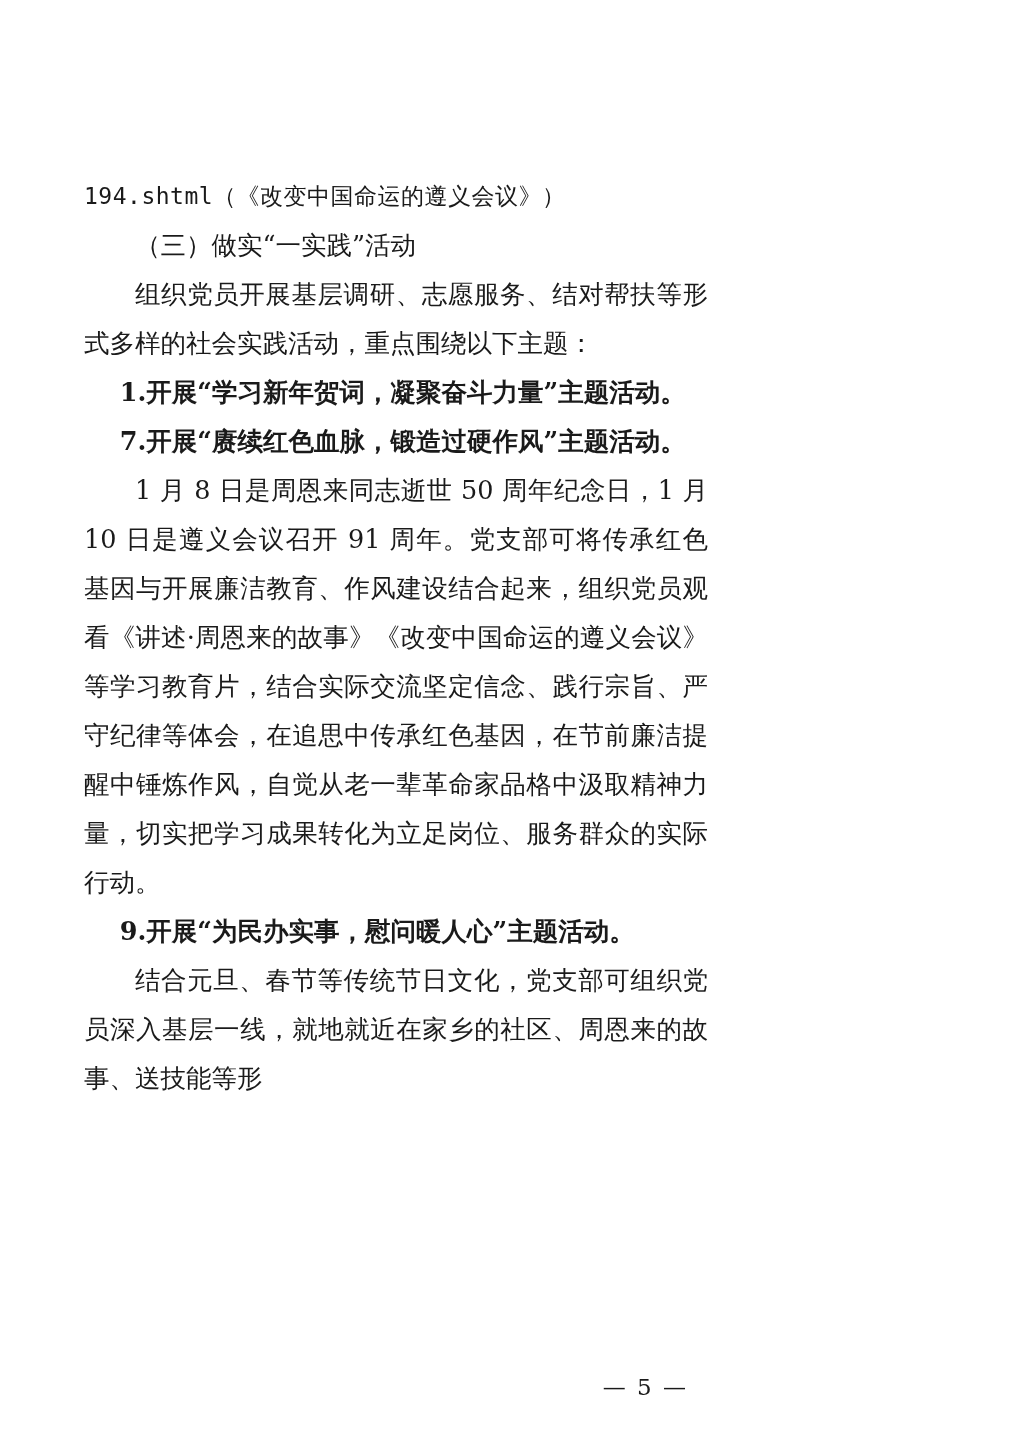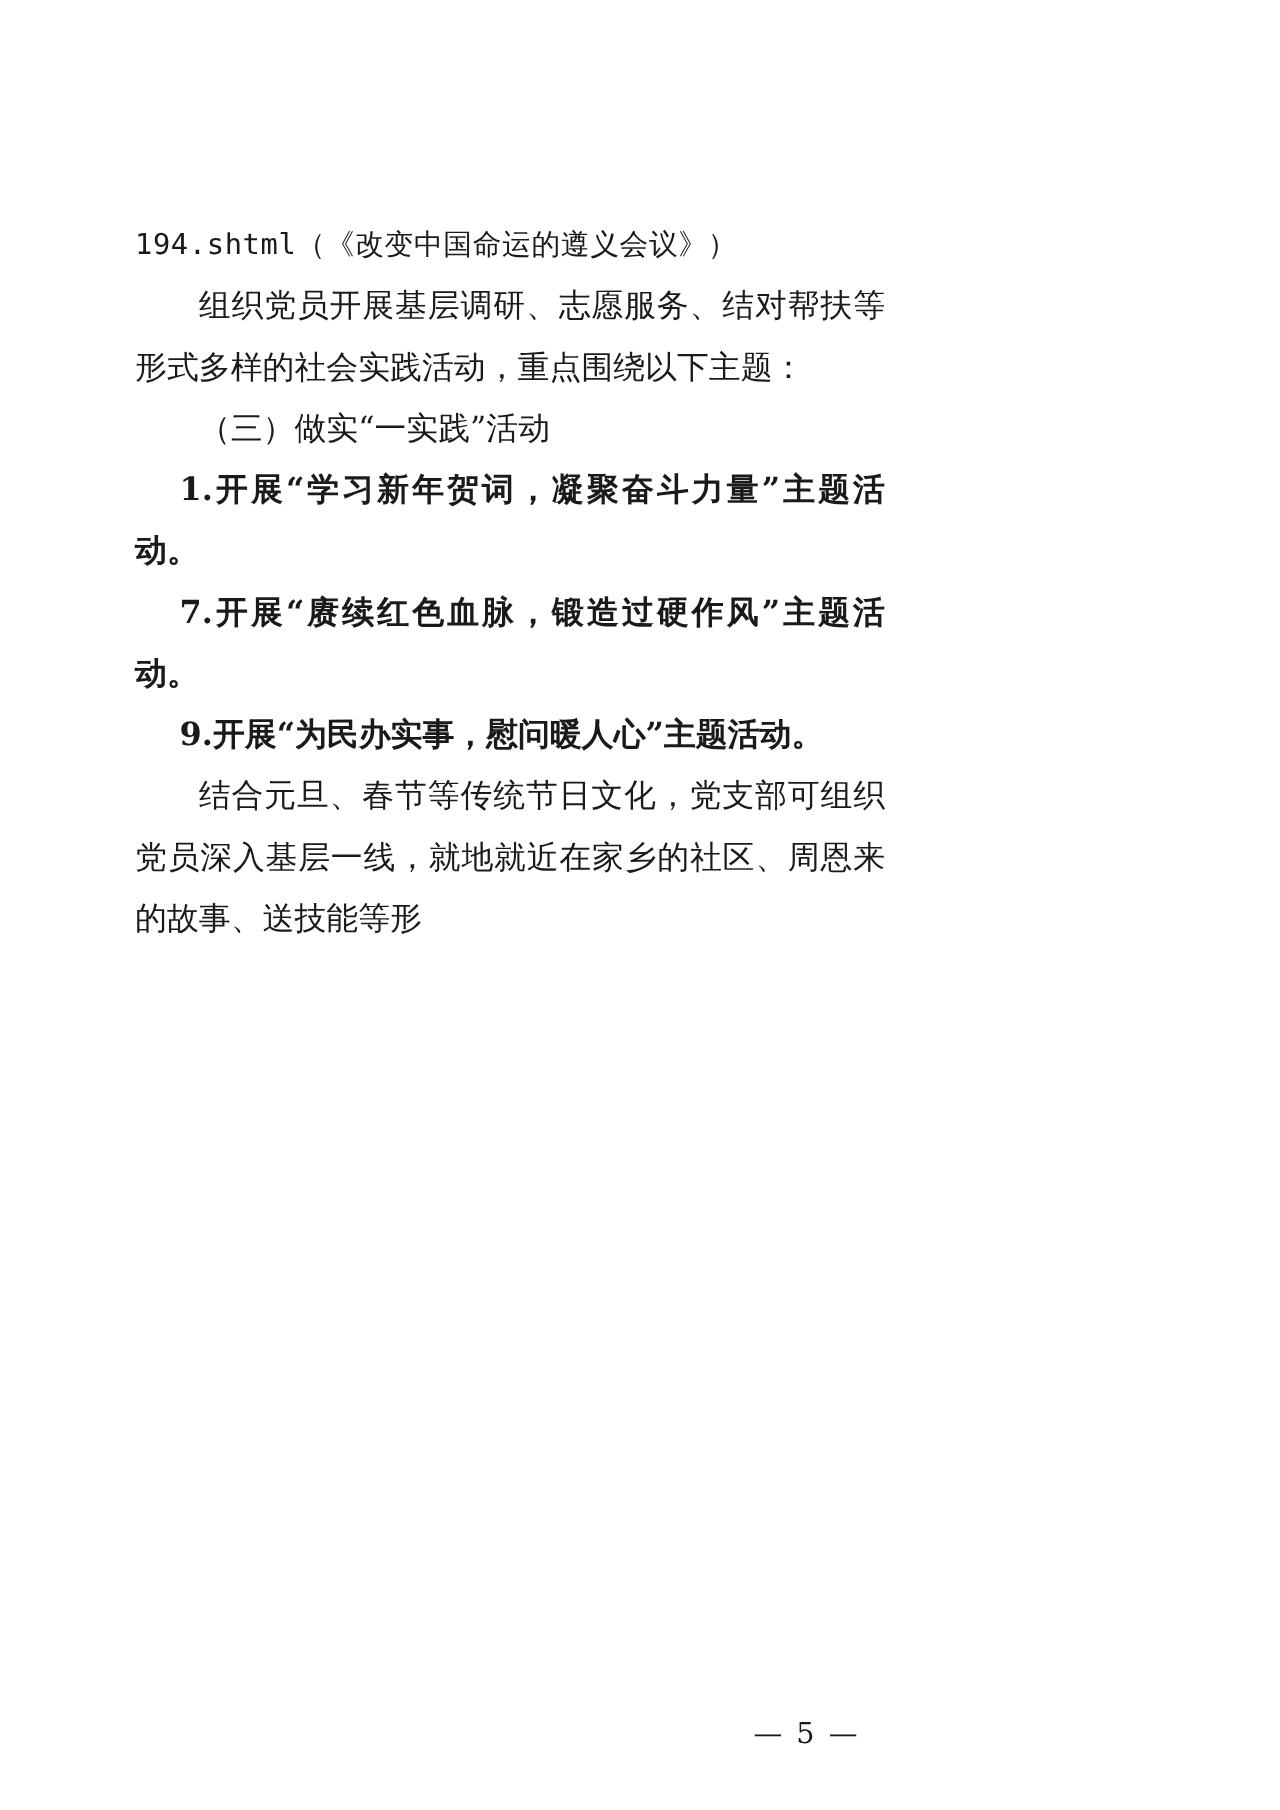--- a/index.html
+++ b/index.html
@@ -12,21 +12,21 @@
     height: 1448px;
     font-family: "DejaVu Serif", "Liberation Serif", serif;
     color: #1a1a1a;
     position: relative;
     overflow: hidden;
   }
   .page {
     box-sizing: border-box;
     width: 828px;
     height: 1448px;
-    padding: 172px 120px 60px 108px;
+    padding: 172px 120px 60px 84px;
     position: relative;
   }
   .doc-body {
     font-size: 25.5px;
     line-height: 49px;
     text-align: justify;
     text-justify: inter-ideograph;
   }
   p {
     margin: 0;
@@ -58,21 +58,22 @@
     color: #1a1a1a;
     letter-spacing: 2px;
   }
 </style>
 </head>
 <body>
 
 <div class="page">
   <div class="doc-body">
     <p class="p-noindent mono-url">194.shtml（《改变中国命运的遵义会议》）</p>
+    <p class="p-indent">（三）做实“一实践”活动</p>
     <p class="p-indent">组织党员开展基层调研、志愿服务、结对帮扶等形式多样的社会实践活动，重点围绕以下主题：</p>
-    <p class="p-indent">（三）做实“一实践”活动</p>
     <p class="bold-head">1.开展“学习新年贺词，凝聚奋斗力量”主题活动。</p>
     <p class="bold-head">7.开展“赓续红色血脉，锻造过硬作风”主题活动。</p>
+    <p class="p-indent">1 月 8 日是周恩来同志逝世 50 周年纪念日，1 月 10 日是遵义会议召开 91 周年。党支部可将传承红色基因与开展廉洁教育、作风建设结合起来，组织党员观看《讲述·周恩来的故事》《改变中国命运的遵义会议》等学习教育片，结合实际交流坚定信念、践行宗旨、严守纪律等体会，在追思中传承红色基因，在节前廉洁提醒中锤炼作风，自觉从老一辈革命家品格中汲取精神力量，切实把学习成果转化为立足岗位、服务群众的实际行动。</p>
     <p class="bold-head">9.开展“为民办实事，慰问暖人心”主题活动。</p>
     <p class="p-indent">结合元旦、春节等传统节日文化，党支部可组织党员深入基层一线，就地就近在家乡的社区、周恩来的故事、送技能等形</p>
   </div>
   <div class="footer">— 5 —</div>
 </div>
 
 </body></html>

